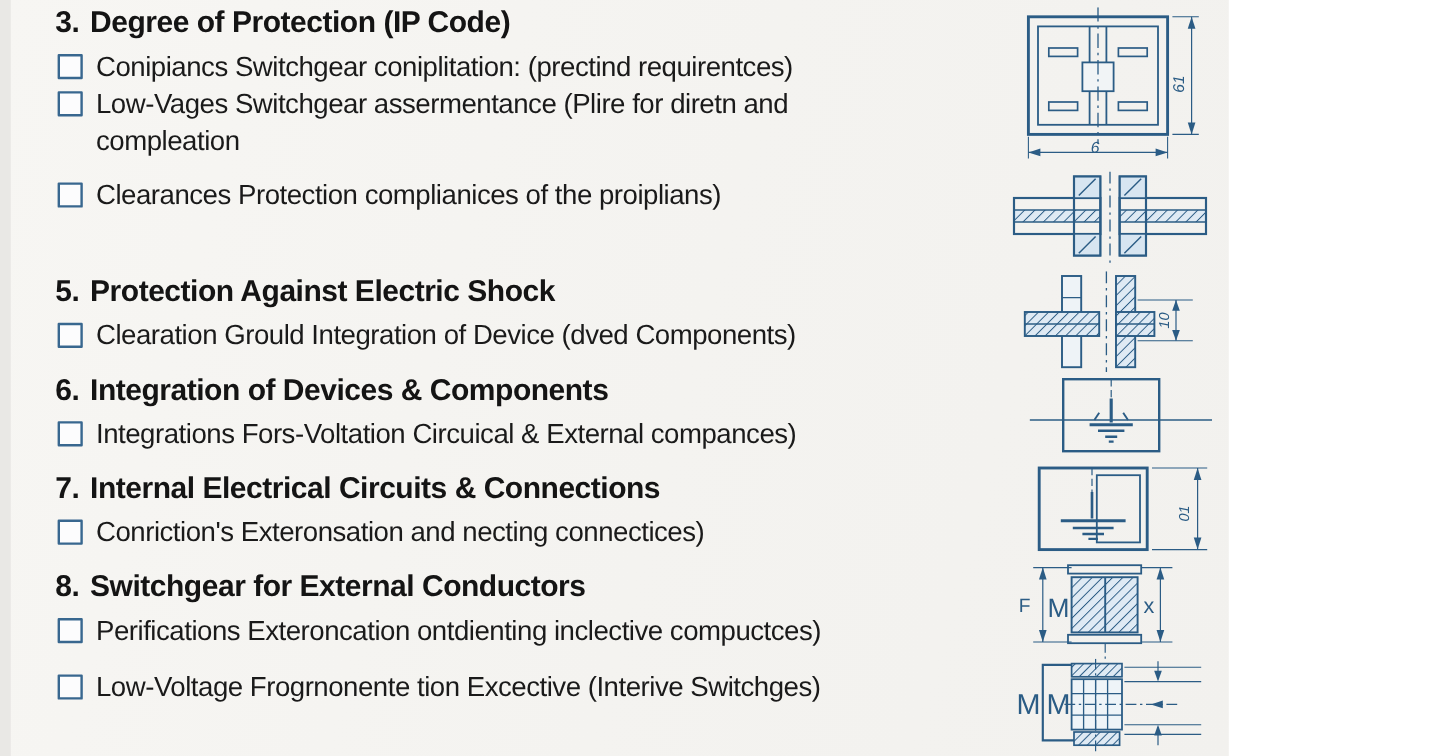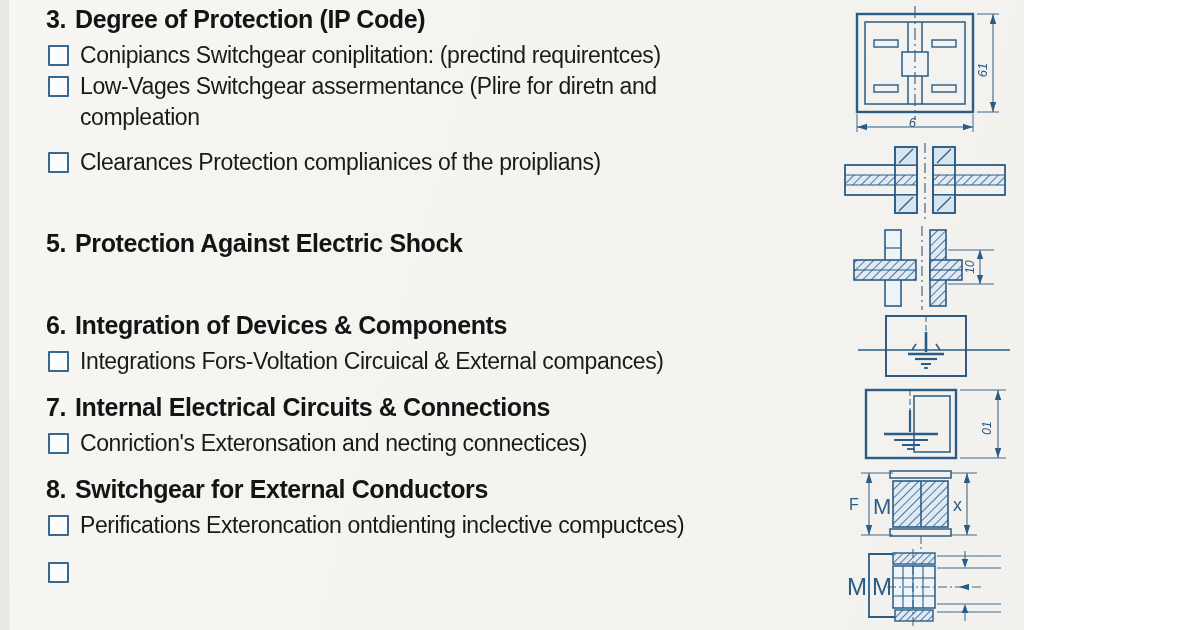--- a/index.html
+++ b/index.html
@@ -50,20 +50,24 @@
     <div class="item">
       <span class="cb"></span>
       <span class="item-text">Clearances Protection complianices of the proiplians)</span>
     </div>
   </section>
 
   <section class="sec" style="top:229px">
     <h2 class="sec-title">
       <span class="num">5.</span><span>Protection Against Electric Shock</span>
     </h2>
+    <div class="item">
+      <span class="cb"></span>
+      <span class="item-text">Clearation Grould Integration of Device  (dved Components)</span>
+    </div>
   </section>
 
   <section class="sec" style="top:311px">
     <h2 class="sec-title">
       <span class="num">6.</span><span>Integration of Devices &amp; Components</span>
     </h2>
     <div class="item">
       <span class="cb"></span>
       <span class="item-text">Integrations Fors-Voltation Circuical &amp; External compances)</span>
     </div>
@@ -85,20 +89,21 @@
     </h2>
     <div class="item">
       <span class="cb"></span>
       <span class="item-text">Perifications Exteroncation ontdienting inclective compuctces)</span>
     </div>
   </section>
 
   <section class="sec" style="top:557px">
     <div class="item">
       <span class="cb"></span>
+      <span class="item-text">Low-Voltage Frogrnonente tion Excective (Interive Switchges)</span>
     </div>
   </section>
 
   <div class="dg" style="left:843px; top:6px">
     <svg width="175" height="130" viewBox="0 0 175 130">
       <g stroke="#2b5c85" fill="none">
         <rect x="14" y="8" width="116" height="98" stroke-width="2.4"></rect>
         <rect x="22" y="16" width="100" height="82" stroke-width="1.5"></rect>
         <line x1="65" y1="16" x2="65" y2="98" stroke-width="1.5"></line>
         <line x1="79" y1="16" x2="79" y2="98" stroke-width="1.5"></line>

